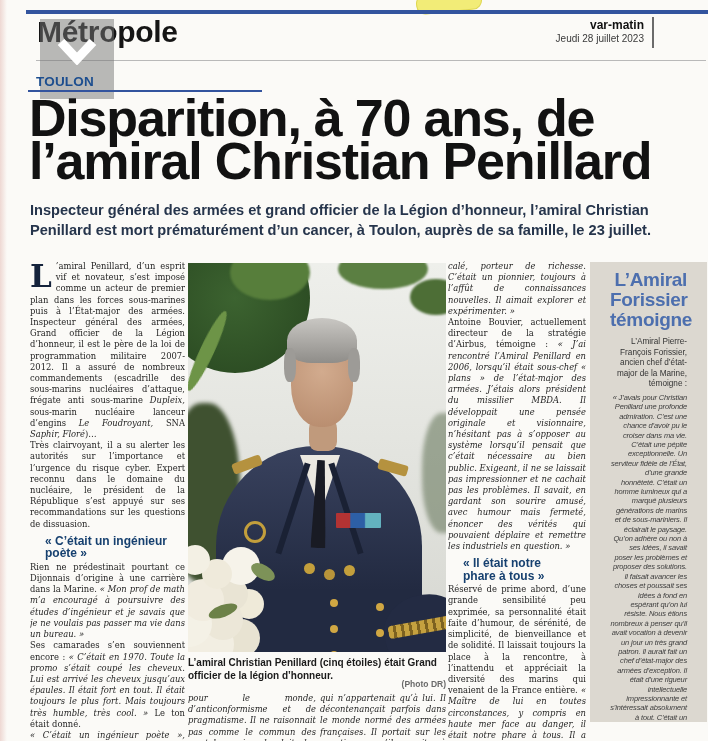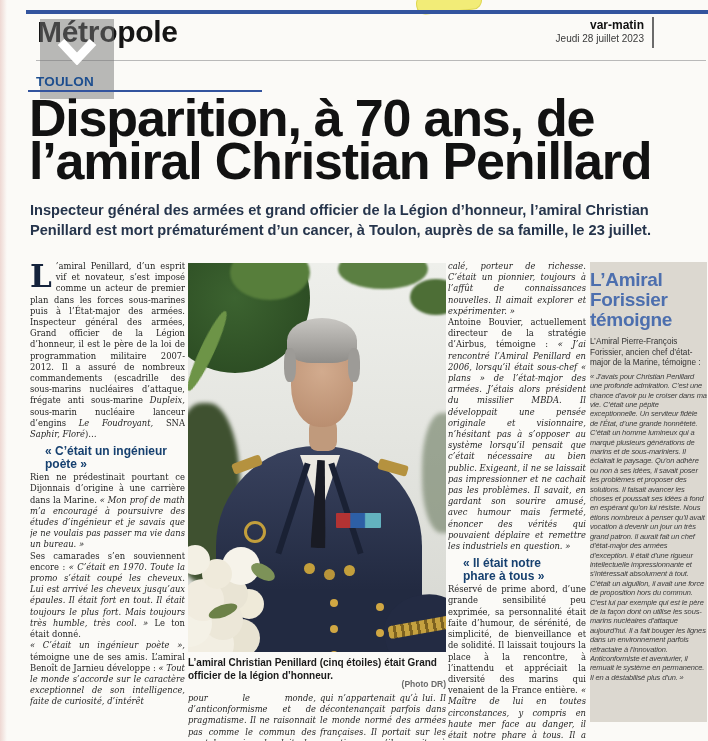--- a/index.html
+++ b/index.html
@@ -94,21 +94,21 @@
   .leafA{left:62px;top:302px;width:26px;height:14px;border-radius:50%;background:#7d9258;transform:rotate(30deg);}
   .leafB{left:20px;top:342px;width:30px;height:12px;border-radius:50%;background:#6c8148;transform:rotate(-20deg);}
 
   
   .caption{left:188px;top:657px;width:258px;height:34px;font-size:10px;line-height:12.5px;
            font-weight:700;color:#1a1a1a;}
   .caption .credit{position:absolute;right:0;bottom:1px;font-size:8.5px;font-weight:700;color:#6a6a6a;}
 
   
   .sidebar{left:590px;top:262px;width:117px;height:460px;background:var(--sidebar-bg,#dcd8d0);
-           box-sizing:border-box;padding:8px 0;overflow:hidden;}
+           box-sizing:border-box;padding:8px 20px;overflow:hidden;text-align:right;}
   .sidebar h3{margin:0;font-size:19px;line-height:20px;font-weight:700;letter-spacing:-0.3px;
               color:var(--sidebar-heading-blue,#4d6fae);}
   .sidebar .intro{margin:7px 0 0;font-size:8.2px;line-height:10.6px;color:#333;}
   .sidebar .quote{margin:3px 0 0;font-size:7.5px;line-height:9.4px;font-style:italic;
                   color:#3c3c3c;letter-spacing:-0.15px;}
 </style>
 </head>
 <body>
 
 <div class="page">
@@ -132,20 +132,21 @@
   </div>
 
   <div class="abs kicker">TOULON</div>
   <div class="abs kicker-rule"></div>
 
   <h2 class="abs headline">Disparition, à 70 ans, de l’amiral Christian Penillard</h2>
   <p class="abs standfirst">Inspecteur général des armées et grand officier de la Légion d’honneur, l’amiral Christian Penillard est mort prématurément d’un cancer, à Toulon, auprès de sa famille, le 23 juillet.</p>
 
   <div class="abs col col1">
       <p class="para"><span class="dropcap">L</span><span>’amiral Penillard, d’un esprit vif et novateur, s’est imposé comme un acteur de premier plan dans les forces sous-marines puis à l’État-major des armées. Inspecteur général des armées, Grand officier de la Légion d’honneur, il est le père de la loi de programmation militaire 2007-2012. Il a assuré de nombreux commandements (escadrille des sous-marins nucléaires d’attaque, frégate anti sous-marine </span><em>Dupleix,</em><span> sous-marin nucléaire lanceur d’engins </span><em>Le Foudroyant,</em><span> SNA </span><em>Saphir, Floré</em><span>)…</span></p>
+      <p class="para"><span>Très clairvoyant, il a su alerter les autorités sur l’importance et l’urgence du risque cyber. Expert reconnu dans le domaine du nucléaire, le président de la République s’est appuyé sur ses recommandations sur les questions de dissuasion.</span></p>
       <p class="subhead"><span>« C’était un ingénieur poète »</span></p>
       <p class="para"><span>Rien ne prédestinait pourtant ce Dijonnais d’origine à une carrière dans la Marine. </span><em>« Mon prof de math m’a encouragé à poursuivre des études d’ingénieur et je savais que je ne voulais pas passer ma vie dans un bureau. »</em></p>
       <p class="para"><span>Ses camarades s’en souviennent encore : </span><em>« C’était en 1970. Toute la promo s’était coupé les cheveux. Lui est arrivé les cheveux jusqu’aux épaules. Il était fort en tout. Il était toujours le plus fort. Mais toujours très humble, très cool. »</em><span> Le ton était donné.</span></p>
       <p class="para"><em>« C’était un ingénieur poète »,</em><span> témoigne une de ses amis. L’amiral Benoît de Jarnieu développe : </span><em>« Tout le monde s’accorde sur le caractère exceptionnel de son intelligence, faite de curiosité, d’intérêt</em></p>
     </div>
 
   <div class="abs photo">
     <div class="abs fol1"></div>
     <div class="abs fol2"></div>
     <div class="abs fol3"></div>

